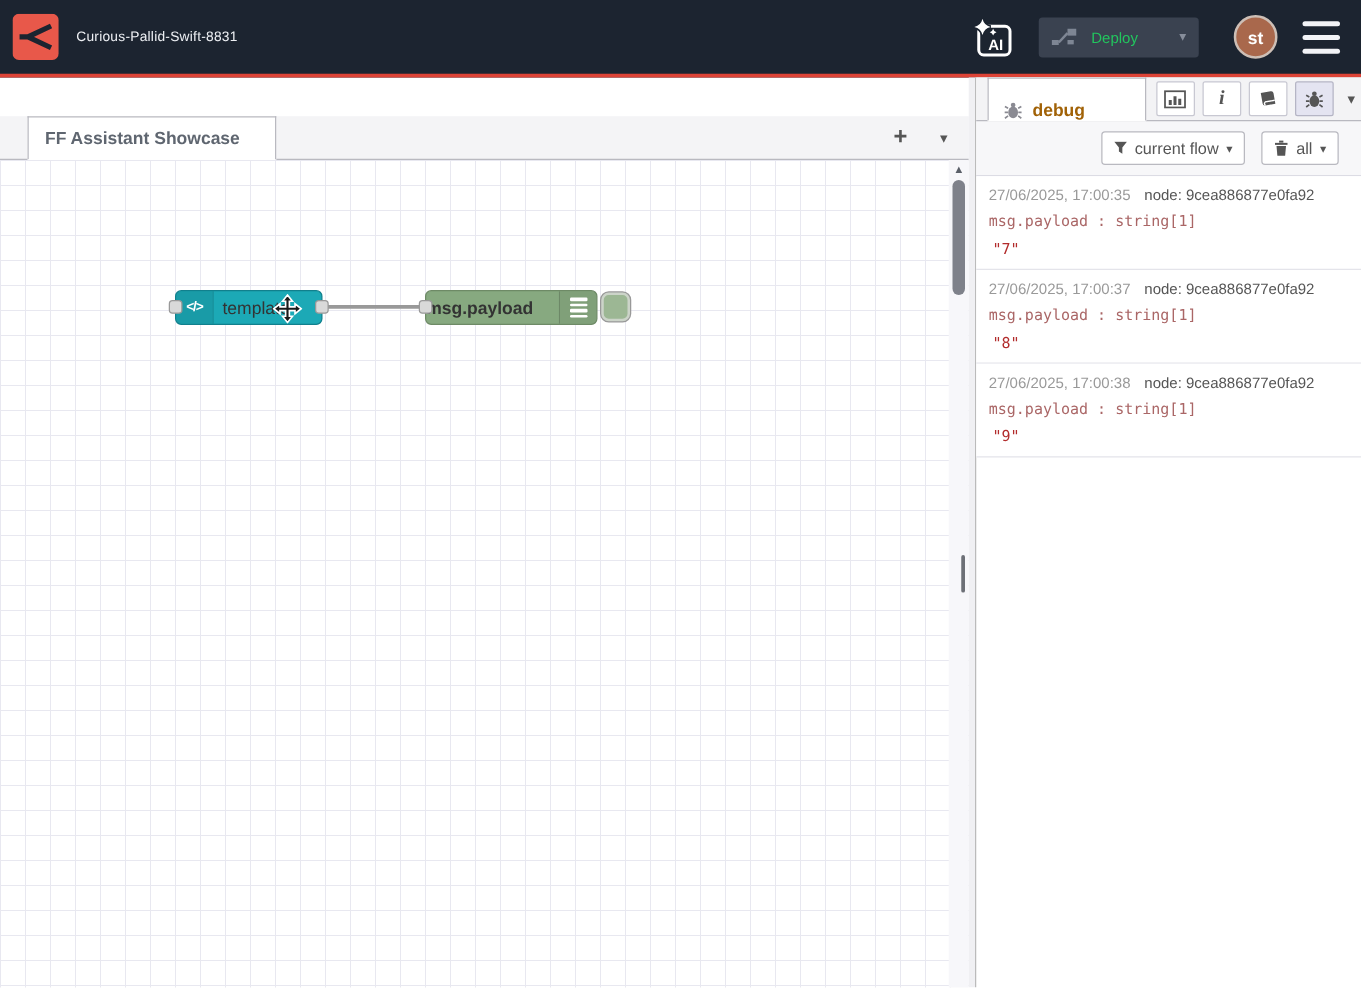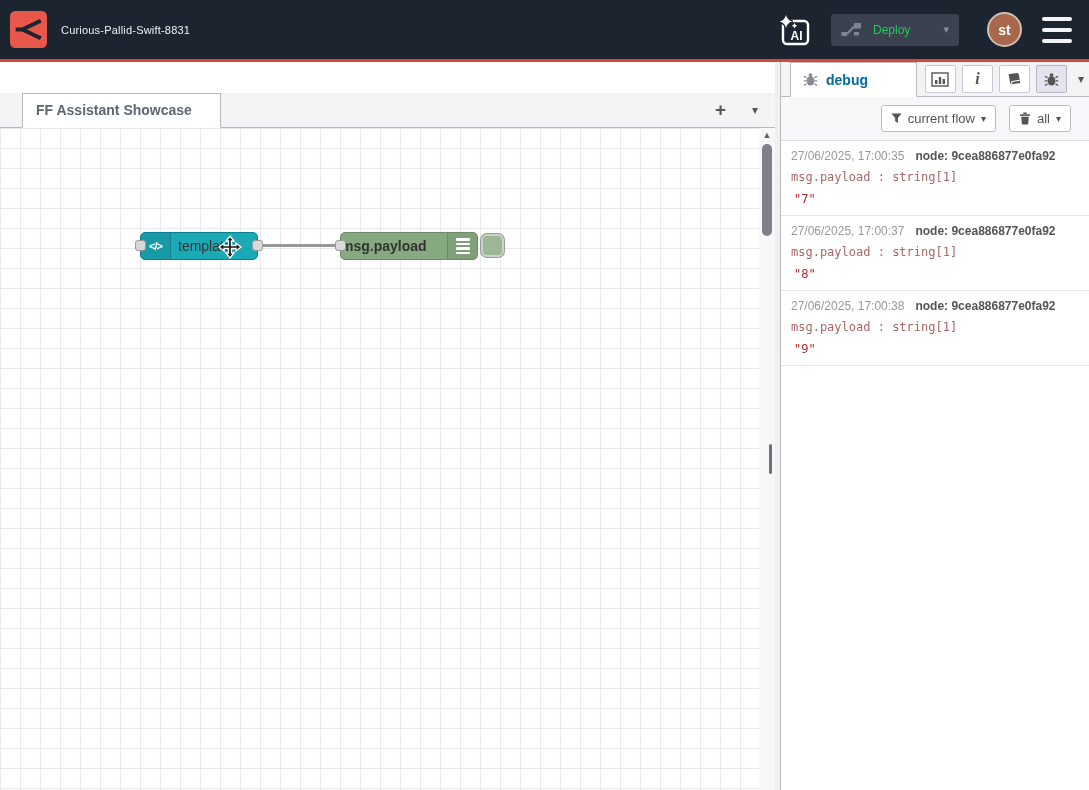--- a/index.html
+++ b/index.html
@@ -99,22 +99,22 @@
 
   
   .splitter { position:absolute; top:62px; left:775px; width:5px; height:728px; background:#f0f0f3; cursor:col-resize; }
 
   
   .sidebar { position:absolute; top:62px; left:780px; width:309px; height:728px; background:#fff; border-left:1px solid #bbb; }
   .sidebar-header { position:relative; height:35px; background:#f3f3f5; border-bottom:1px solid #b9b9c0; }
   .sidebar-tab {
     position:absolute; left:9px; top:0; width:127px; height:35px;
     background:#fff; border:1px solid #b9b9c0; border-bottom:1px solid #fff;
-    display:flex; align-items:center; gap:8px; padding-left:12px;
-    font-size:14px; font-weight:bold; color:#0369a1; cursor:pointer; z-index:2;
+    display:flex; align-items:flex-end; gap:8px; padding-left:12px;
+    font-size:14px; font-weight:bold; color:#a16207; cursor:pointer; z-index:2;
   }
   .sidebar-tools { position:absolute; right:5px; top:3px; display:flex; align-items:center; gap:6px; }
   .tool-btn {
     width:31px; height:28px; background:#fff; border:1px solid #c8c8d2; border-radius:2px;
     display:flex; align-items:center; justify-content:center; cursor:pointer;
   }
   .tool-btn.active { background:#e4e4f1; border-color:#b5b5c5; }
   .tool-caret { font-size:12px; color:#555; margin-left:5px; cursor:pointer; }
   .info-i { font-family:"Liberation Serif", serif; font-weight:bold; font-size:16px; color:#555; font-style:italic; }
 
@@ -125,21 +125,21 @@
   .filter-btn {
     height:27px; background:#fff; border:1px solid #b9b9c0; border-radius:3px;
     display:flex; align-items:center; gap:6px; padding:12px 9px;
     font-size:13px; color:#555; cursor:pointer;
   }
   .filter-btn .caret { font-size:10px; color:#555; }
 
   .messages { border-top:1px solid #dcdce4; }
   .msg { padding:7px 10px 8px 10px; border-bottom:1px solid #e4e4ea; background:#fff; cursor:pointer; }
   .msg-meta { font-size:12px; color:#999; line-height:16px; }
-  .msg-meta .node-id { color:#555; font-weight:700; margin-left:11px; }
+  .msg-meta .node-id { color:#555; font-weight:400; margin-left:11px; }
   .msg-path { font-family:"DejaVu Sans Mono", monospace; font-size:12px; color:#a66; margin-top:6px; line-height:15px; }
   .msg-value { font-family:"DejaVu Sans Mono", monospace; font-size:12px; color:#b22c2c; margin-top:7px; padding-left:3px; line-height:15px; }
 </style>
 </head>
 <body>
 
 <div class="header">
   <svg class="logo" viewBox="0 0 36 36">
     <rect x="0" y="0" width="36" height="36" rx="5" fill="#e8584a"></rect>
     <path d="M30 9.5 L12 18 L30 26.5 M12 18 H5.5" stroke="#1c2430" stroke-width="4" fill="none" stroke-linejoin="round"></path>

